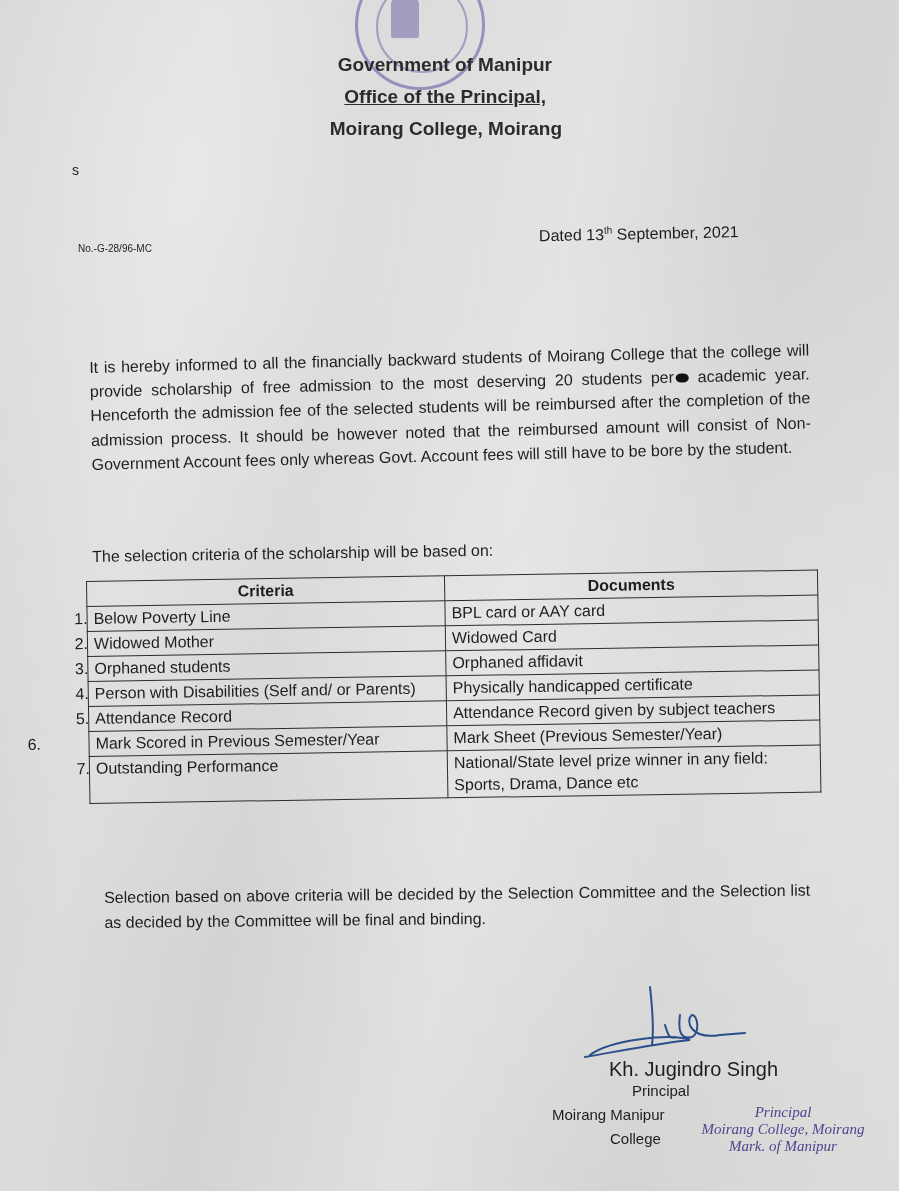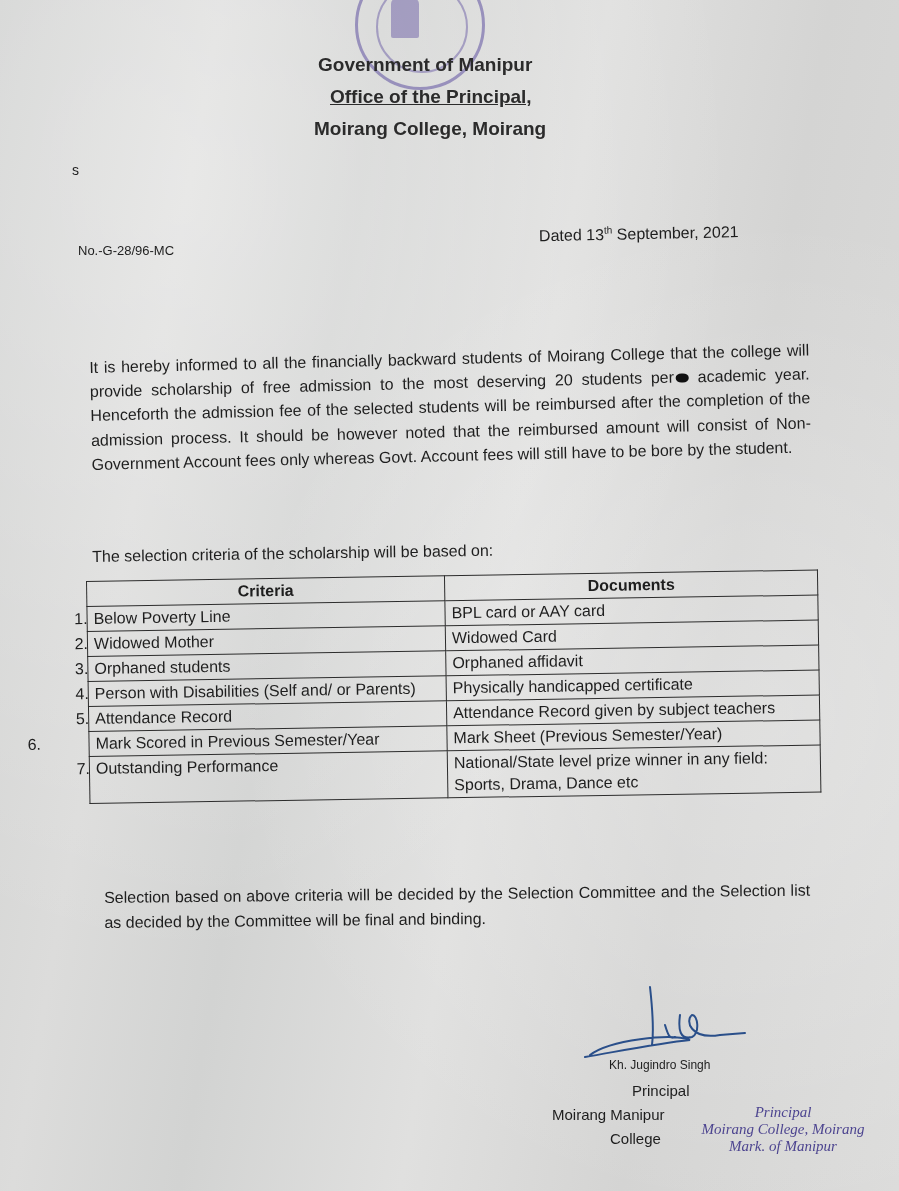--- a/index.html
+++ b/index.html
@@ -19,26 +19,26 @@
       box-sizing: border-box;
     }
     .seal-inner {
       position: absolute; left: 18px; top: 18px; width: 88px; height: 88px; border-radius: 50%;
       border: 2px solid rgba(95, 80, 160, 0.45);
     }
     .seal-emblem {
       position: absolute; left: 33px; top: 35px; width: 28px; height: 40px;
       background: rgba(95, 80, 160, 0.45); border-radius: 6px 6px 2px 2px;
     }
-    .head-line { font-weight: bold; font-size: 19px; color: #2b2b2b; text-align: left; white-space: nowrap; }
+    .head-line { font-weight: bold; font-size: 19px; color: #2b2b2b; text-align: right; white-space: nowrap; }
     .h1 { left: 318px; top: 54px; width: 234px; }
     .h2 { left: 330px; top: 86px; width: 216px; text-decoration: underline; }
     .h3 { left: 314px; top: 118px; width: 248px; }
     .small-s { left: 72px; top: 162px; font-size: 14px; }
-    .refno { left: 78px; top: 243px; font-size: 13px; }
+    .refno { left: 78px; top: 243px; font-size: 10px; }
     .dated { left: 539px; top: 226px; font-size: 16px; transform: rotate(-1.2deg); transform-origin: left center; }
     .dated sup { font-size: 10px; }
     .para {
       left: 89px; top: 356px; width: 720px; font-size: 16px; line-height: 24.2px;
       text-align: justify; transform: rotate(-1.4deg); transform-origin: left top;
     }
     .para .ink { display: inline-block; width: 13px; height: 9px; background: #111; border-radius: 45%; vertical-align: middle; margin-left: 2px; }
     .intro { left: 92px; top: 548px; font-size: 16px; transform: rotate(-0.9deg); transform-origin: left top; }
     table.criteria {
       position: absolute; left: 86px; top: 581px; width: 732px;
@@ -52,21 +52,21 @@
     table.criteria td.crit { width: 345px; }
     .crit .num { display: inline-block; width: 28px; text-align: right; margin-right: 6px; }
     .crit .txt { display: inline; }
     .crit-wrap { padding-left: 34px; text-indent: -34px; }
     .crit-just { text-align: justify; text-align-last: left; }
     .closing {
       left: 104px; top: 885px; width: 706px; font-size: 16px; line-height: 25px; text-align: justify;
       transform: rotate(-0.6deg); transform-origin: left top;
     }
     .signature { left: 580px; top: 985px; width: 170px; height: 80px; }
-    .sig-name { left: 609px; top: 1058px; font-size: 12px; }
+    .sig-name { left: 609px; top: 1058px; font-size: 20px; }
     .sig-title { left: 632px; top: 1082px; font-size: 15px; }
     .sig-college { left: 552px; top: 1106px; font-size: 15px; }
     .sig-town { left: 610px; top: 1130px; font-size: 15px; }
     .stamp {
       left: 688px; top: 1104px; width: 190px; text-align: center;
       font-family: "Liberation Serif", "DejaVu Serif", serif; font-style: italic;
       color: #4d4590; font-size: 15px; line-height: 17px;
     }
   </style>
 </head>

